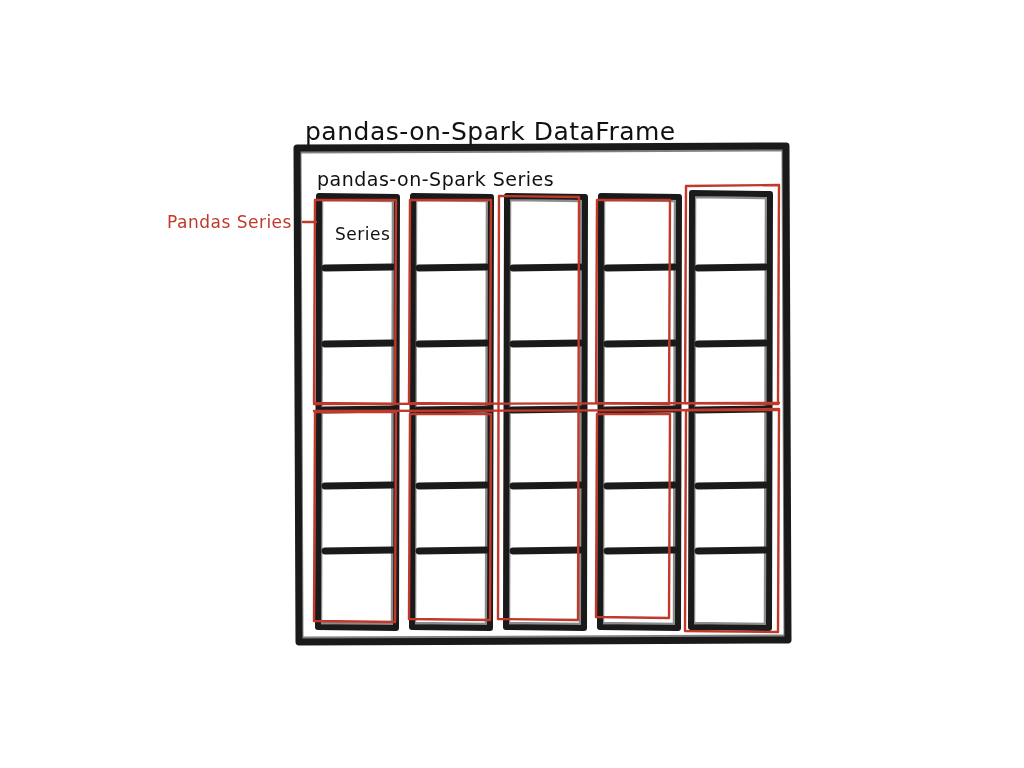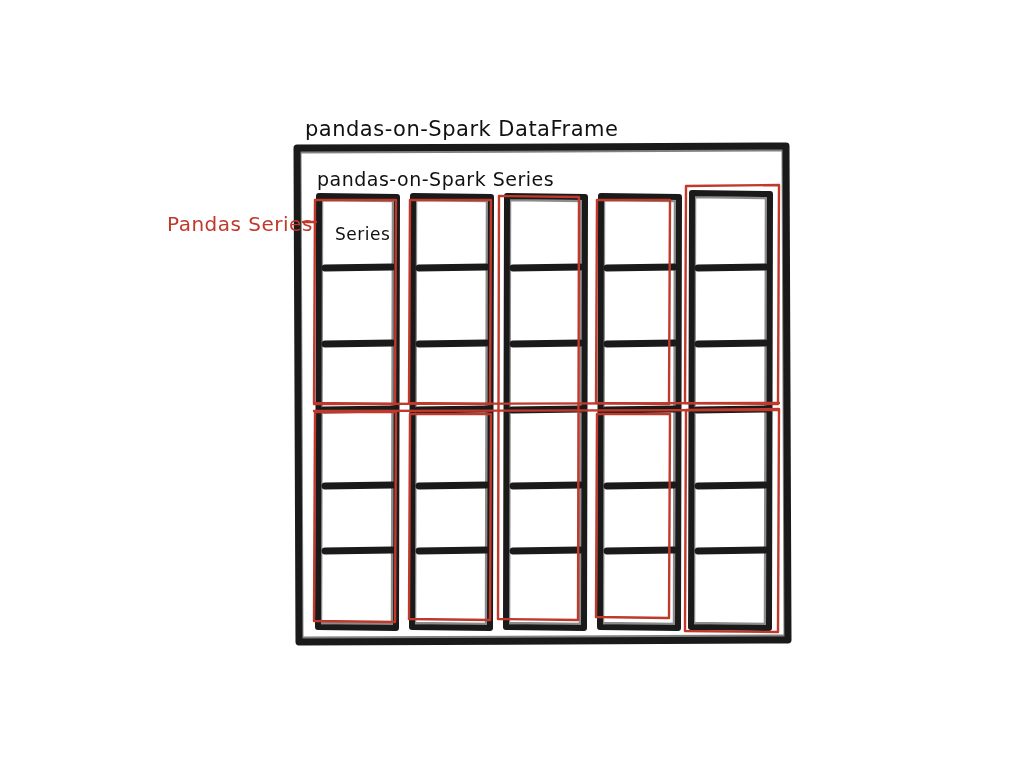--- a/index.html
+++ b/index.html
@@ -19,39 +19,39 @@
   
   .label {
     position: absolute;
     white-space: nowrap;
     font-family: "DejaVu Sans", sans-serif;
     letter-spacing: 0.5px;
   }
   .label-dataframe {
     left: 305px;
     top: 117px;
-    font-size: 21px;
+    font-size: 25px;
     color: #111111;
   }
   .label-series {
     left: 317px;
     top: 168px;
     font-size: 19px;
     color: #111111;
   }
   .label-value {
     left: 335px;
     top: 224px;
     font-size: 17px;
     color: #111111;
   }
   .label-pandas-series {
     left: 167px;
     top: 212px;
-    font-size: 20px;
+    font-size: 17px;
     color: #c0392b;
   }
 
   
   svg.sketch {
     position: absolute;
     left: 0;
     top: 0;
     width: 1024px;
     height: 768px;

